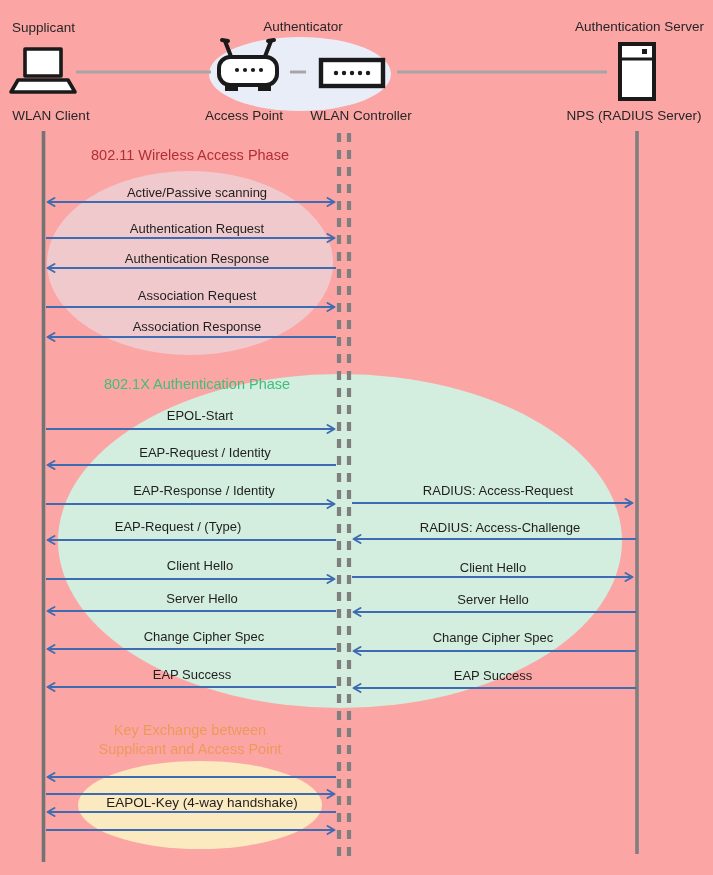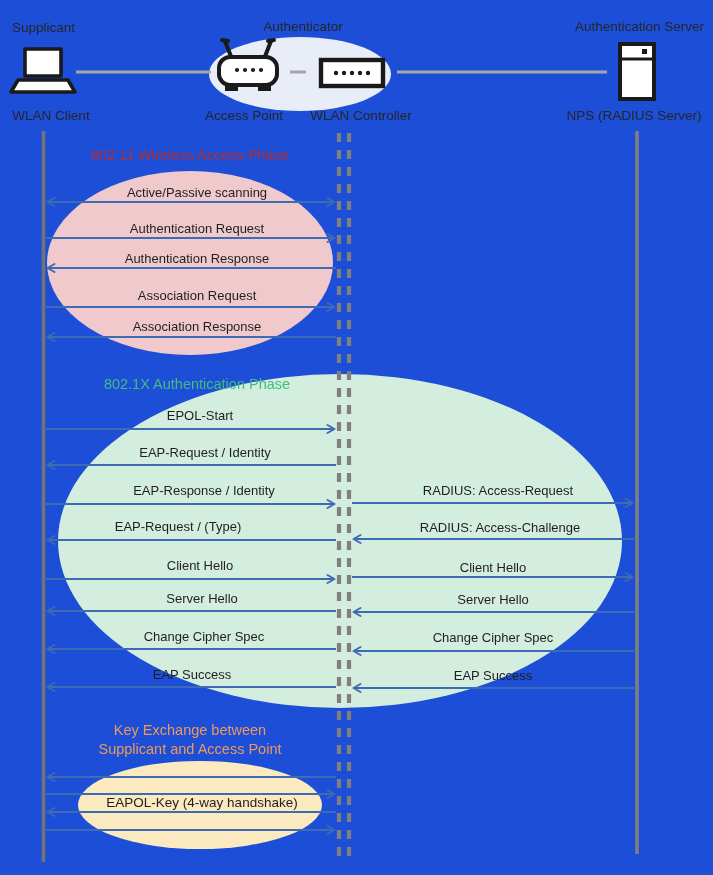--- a/index.html
+++ b/index.html
@@ -1,20 +1,20 @@
 <!DOCTYPE html>
 <html><head>
 <meta charset="utf-8">
 <style>
   html, body { margin: 0; padding: 0; background: #ffffff; }
   .canvas {
     position: relative;
     width: 713px;
     height: 875px;
-    background: #1d4ed8;
+    background: #fca5a5;
     font-family: "Liberation Sans", sans-serif;
     overflow: hidden;
   }
   svg text {
     font-family: "Liberation Sans", sans-serif;
   }
   .role  { font-size: 13.5px; fill: #262626; }
   .dev   { font-size: 13.5px; fill: #262626; }
   .msg   { font-size: 13px;   fill: #1f1f1f; }
   .ph    { font-size: 14.5px; }

